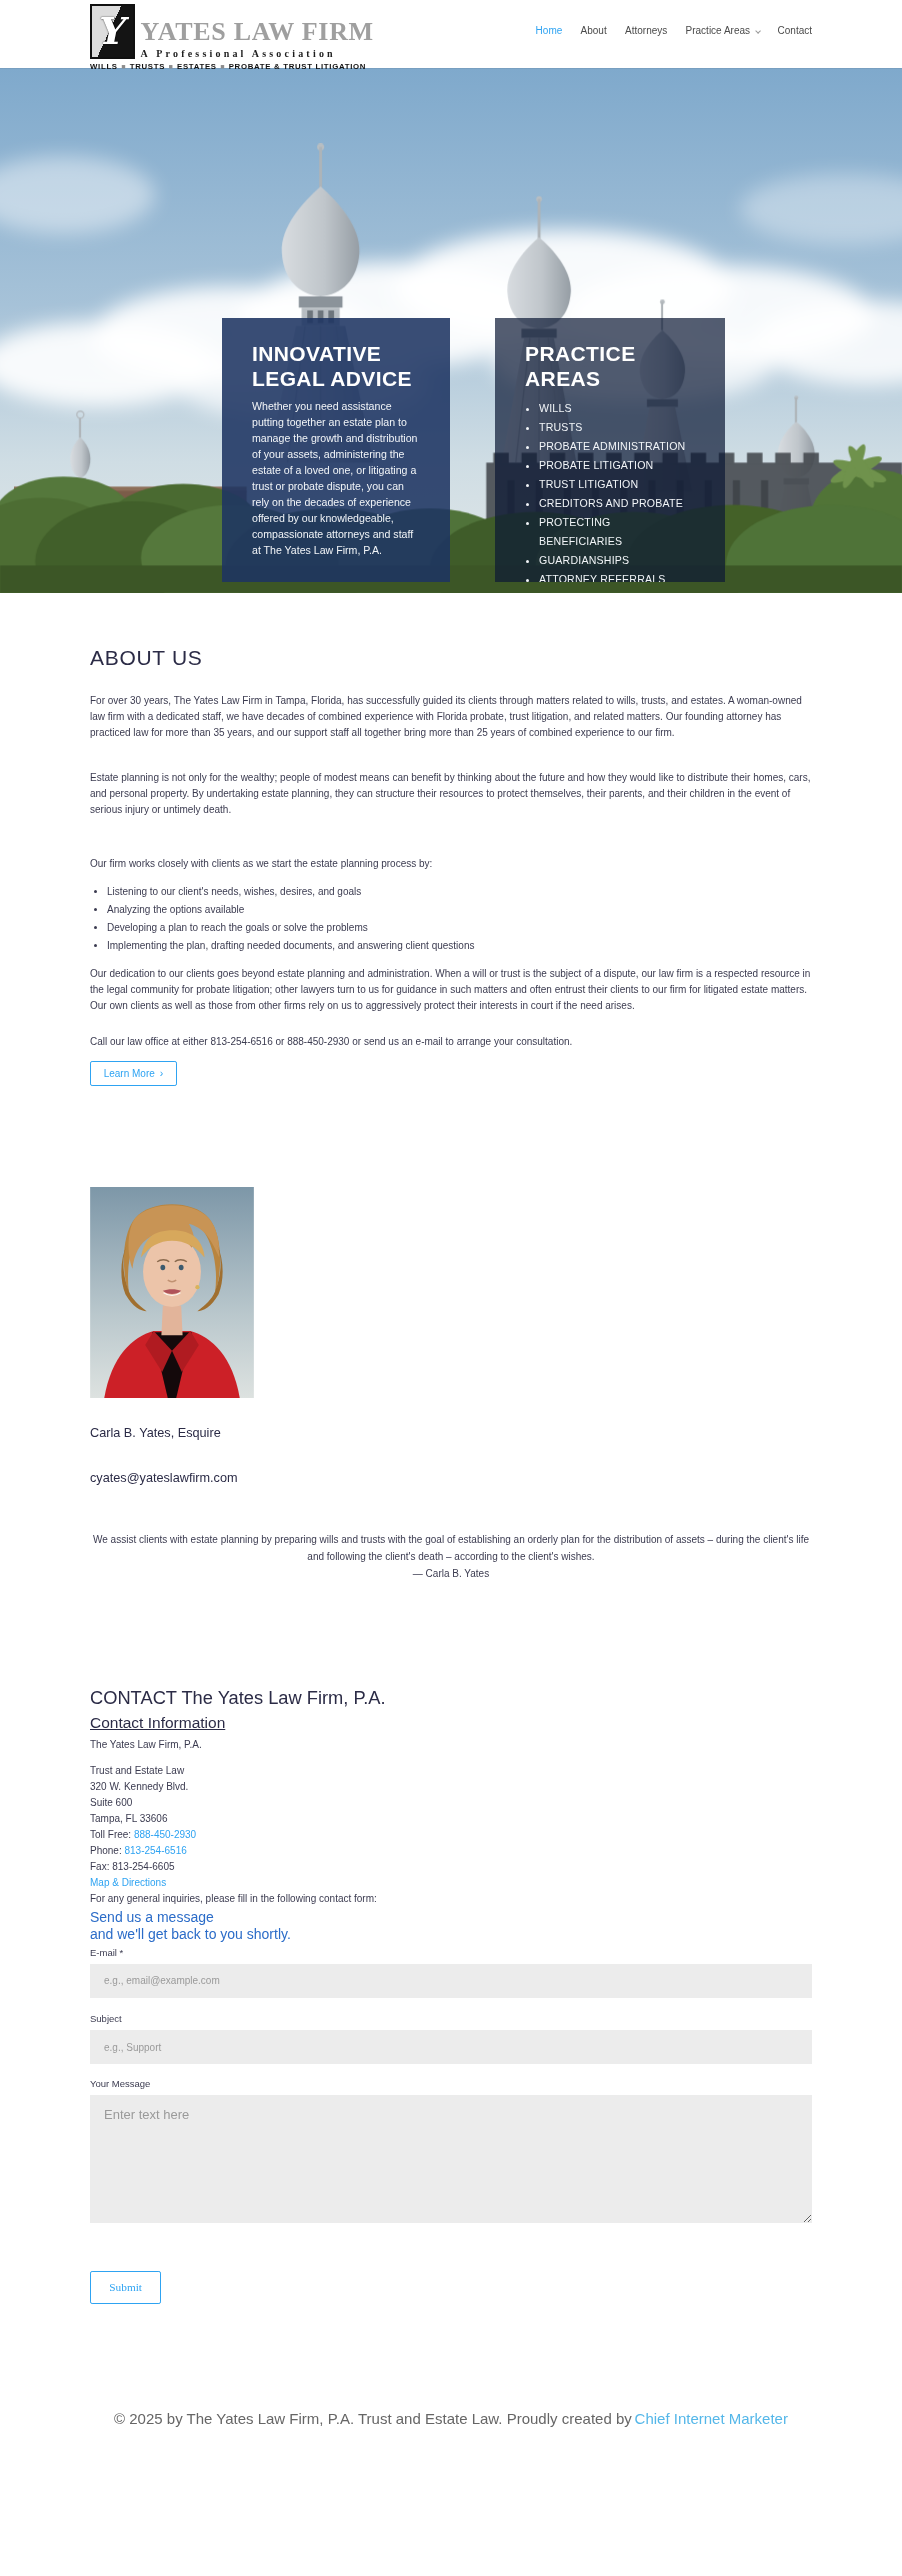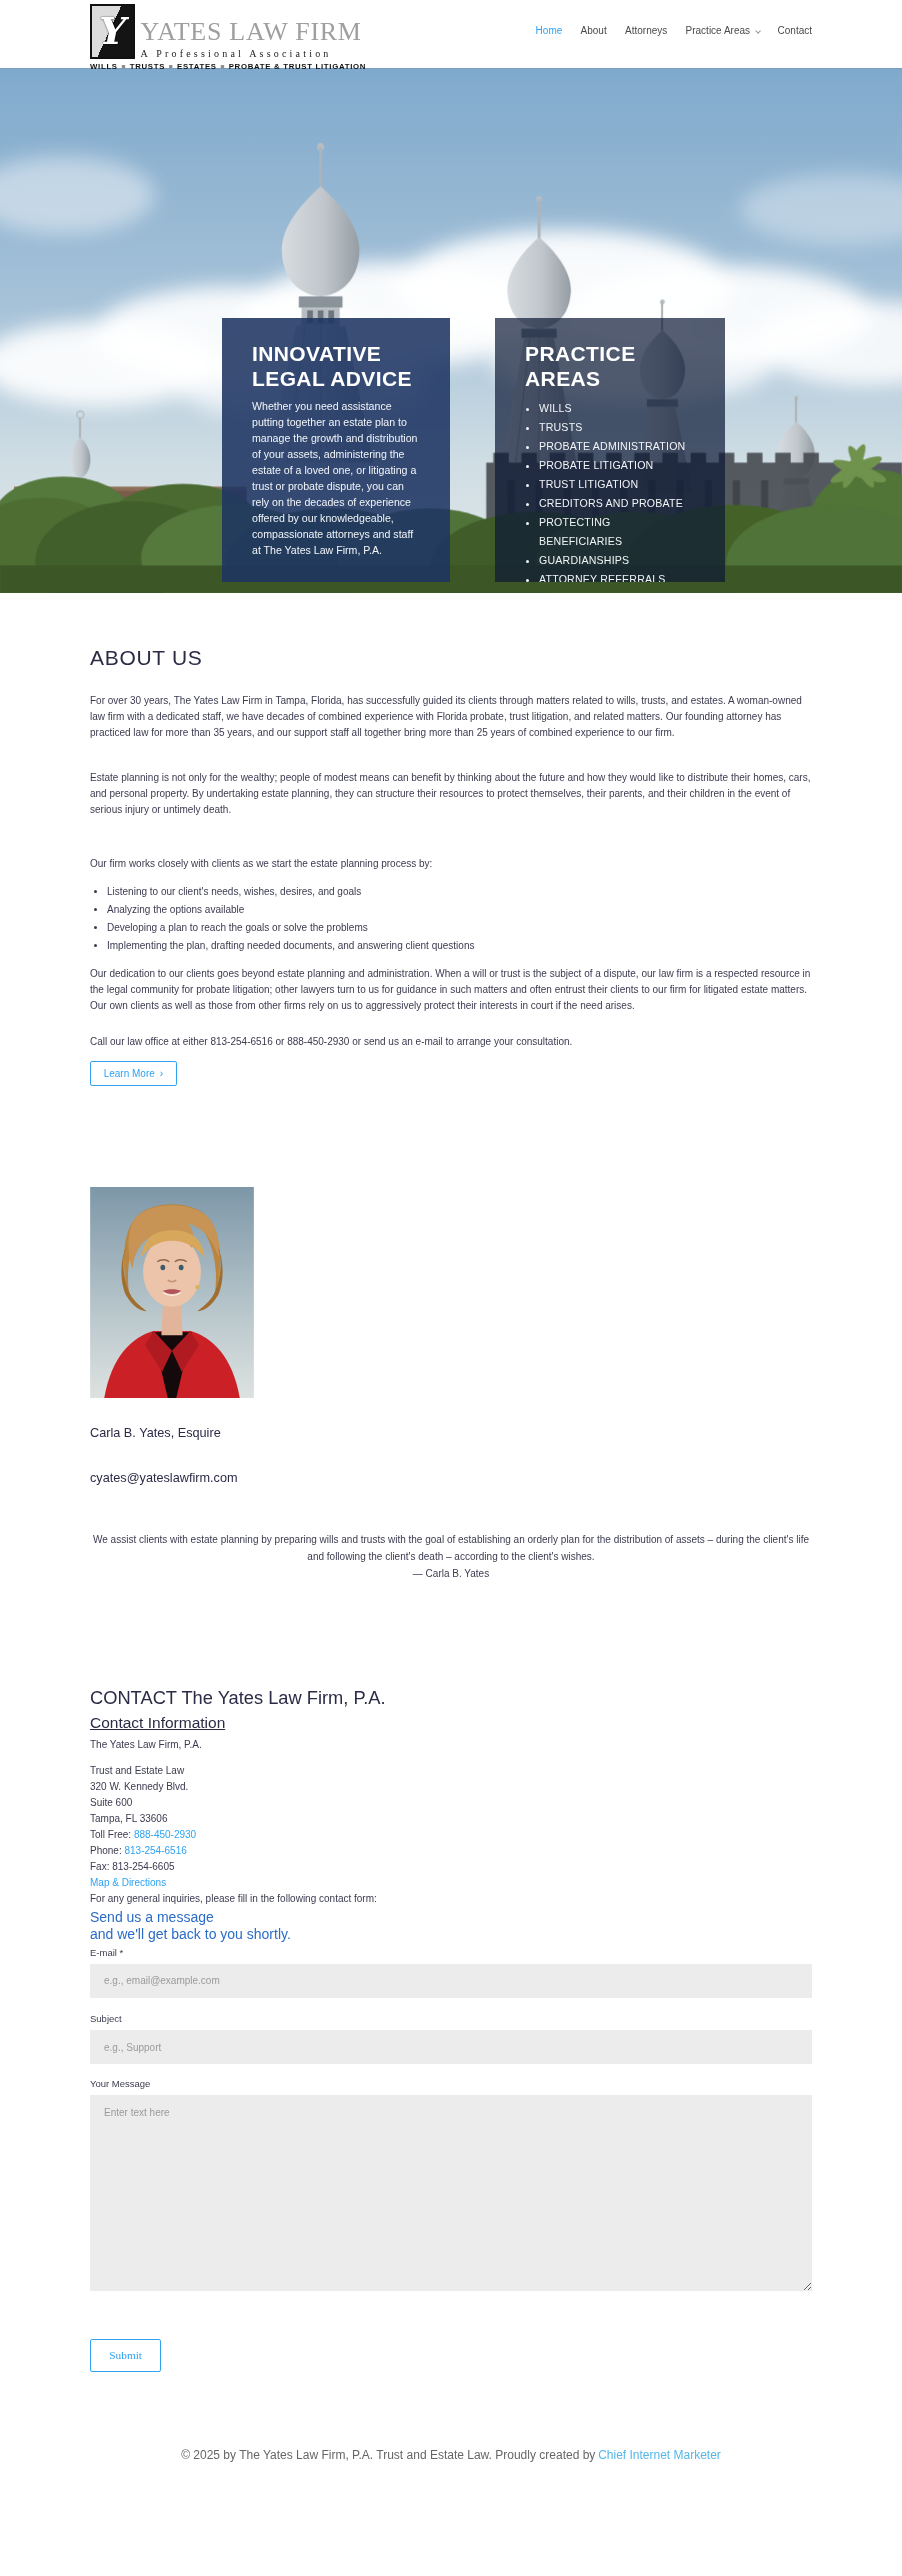--- a/index.html
+++ b/index.html
@@ -9,21 +9,21 @@
 
   
   .site-header { height:68px; background:#fff; box-shadow:0 0.7px 0 rgba(0,0,0,.08); position:relative; z-index:5; }
   .header-inner { width:722px; margin:0 auto; height:100%; display:flex; justify-content:space-between; align-items:flex-start; }
   .logo-link { text-decoration:none; display:block; padding-top:4.2px; }
   .logo-row { display:flex; align-items:stretch; }
   .logo-mark { width:45px; height:55px; border:2.1px solid #101010; background:linear-gradient(115deg,#dcdcdc 45%,#141414 45%);
     display:flex; align-items:center; justify-content:center; }
   .logo-mark span { font-family:"DejaVu Serif","Liberation Serif",serif; font-style:italic; font-weight:bold; font-size:38px; color:#fff;
     text-shadow:0 0 1.4px #000,0.7px 0.7px 0 #000; line-height:1; transform:translateY(-1.4px); }
-  .logo-text { margin-left:5.6px; display:flex; flex-direction:column; justify-content:flex-end; padding-bottom:0.7px; }
+  .logo-text { margin-left:5.6px; display:flex; flex-direction:column; justify-content:flex-end; padding-bottom:0.7px;font-weight:bold; }
   .logo-title { font-family:"Liberation Serif","DejaVu Serif",serif; font-size:26px; line-height:1; color:#9f9f9f; letter-spacing:0.7px; white-space:nowrap; }
   .logo-subtitle { font-family:"Liberation Serif","DejaVu Serif",serif; font-size:10px; letter-spacing:3.2px; color:#1c1c1c; margin-top:2.1px; white-space:nowrap; }
   .logo-tagline { margin-top:2.8px; font-size:7.8px; font-weight:bold; letter-spacing:0.7px; color:#101010; white-space:nowrap; }
   .logo-tagline .sep { color:#8d8d8d; font-size:7px; margin:0 3.5px; }
   .main-nav { display:flex; align-items:center; gap:18.3px; margin-top:25px; }
   .main-nav a { text-decoration:none; font-size:10px; font-weight:500; color:#4a4a4a; }
   .main-nav a.active { color:#2ea3f2; }
   .chev { display:inline-block; width:4.2px; height:4.2px; border:solid #9a9a9a; border-width:0 1.1px 1.1px 0; transform:rotate(45deg) translateY(-1.4px); margin-left:5px; }
 
   
@@ -63,27 +63,27 @@
   .contact-lines { margin-top:10px; font-size:10px; line-height:16px; }
   .contact-lines a { color:#2ea3f2; text-decoration:none; }
   .cta { margin-top:1.4px; font-size:14px; line-height:17px; color:#2b6cc8; }
   .field-label { display:block; margin-top:4.2px; font-size:9.5px; line-height:12px; color:#3b3b50; }
   .field-label.first { margin-top:4.2px; }
   .lbl-subject { margin-top:15.5px; }
   .lbl-message { margin-top:14px; }
   .text-input { display:block; margin-top:5px; width:722px; height:34px; background:#ececec; border:none; padding:0 14px; font-size:10px;
     font-family:"Liberation Sans","DejaVu Sans",sans-serif; color:#3b3b50; }
   .text-input::placeholder, textarea::placeholder { color:#9a9a9a; }
-  textarea.text-area { display:block; margin-top:5px; width:722px; height:196px; background:#ececec; border:none; padding:11.3px 14px; font-size:10px;
+  textarea.text-area { display:block; margin-top:5px; width:722px; height:128px; background:#ececec; border:none; padding:11.3px 14px; font-size:13px;
     font-family:"Liberation Sans","DejaVu Sans",sans-serif; color:#3b3b50; resize:both; }
   .submit-btn { margin-top:48px; font-size:11.3px; line-height:13.4px; padding:8.5px 18.3px; cursor:pointer;
     font-family:Liberation Serif, serif; }
 
   .site-footer { text-align:center; }
-  .site-footer p { margin-top:76px; font-size:12px; line-height:14px; color:#666; }
+  .site-footer p { margin-top:108px; font-size:15px; line-height:14px; color:#666; }
   .site-footer a { color:#54b7e9; text-decoration:none; margin-left:2.8px; }
 </style>
 </head>
 <body>
 
 <div class="page">
 
   <header class="site-header">
     <div class="header-inner">
       <a class="logo-link" href="#">

